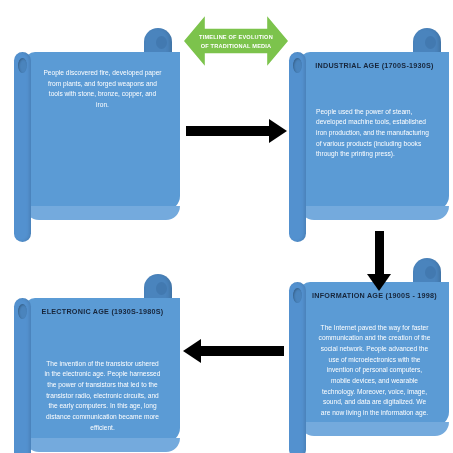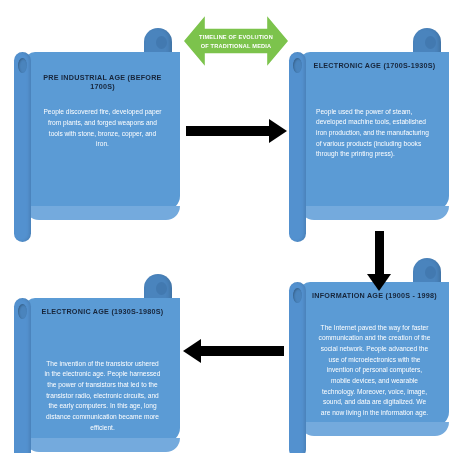--- a/index.html
+++ b/index.html
@@ -116,32 +116,31 @@
       </span>
     </div>
   </div>
 
   <div class="scroll" id="p-pre">
     <div class="tab"></div>
     <div class="sheet"></div>
     <div class="baseband"></div>
     <div class="spine"></div>
     <div class="body">
-      <div class="ttl">PRE INDUSTRIAL AGE (BEFORE 1700S)</div>
       <div class="txt">People discovered fire, developed paper from plants, and forged weapons and tools with stone, bronze, copper, and iron.</div>
     </div>
   </div>
 
   <div class="scroll" id="p-ind">
     <div class="tab"></div>
     <div class="sheet"></div>
     <div class="baseband"></div>
     <div class="spine"></div>
     <div class="body">
-      <div class="ttl">ELECTRONIC AGE (1700S-1930S)</div>
+      <div class="ttl">INDUSTRIAL AGE (1700S-1930S)</div>
       <div class="txt">People used the power of steam, developed machine tools, established iron production, and the manufacturing of various products (including books through the printing press).</div>
     </div>
   </div>
 
   <div class="scroll" id="p-ele">
     <div class="tab"></div>
     <div class="sheet"></div>
     <div class="baseband"></div>
     <div class="spine"></div>
     <div class="body">

